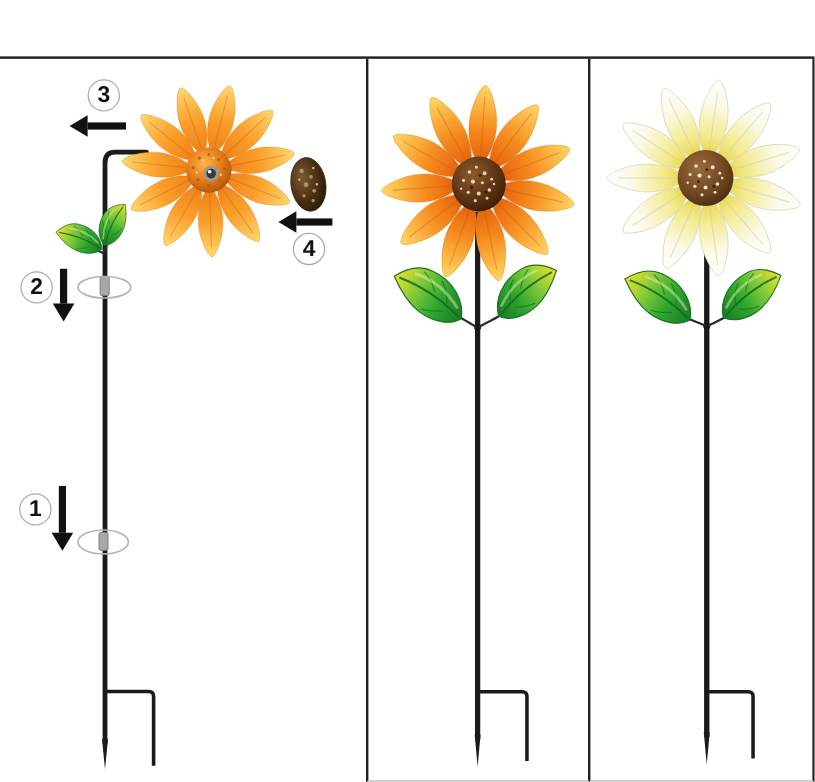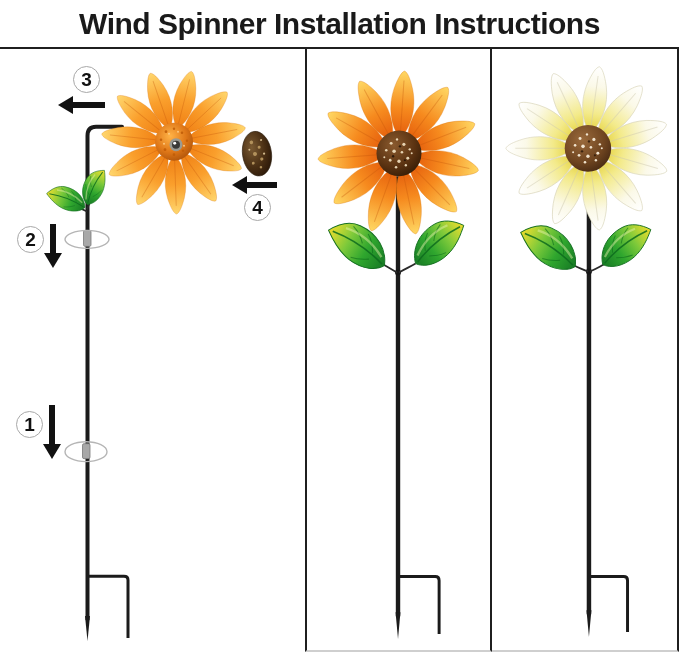--- a/index.html
+++ b/index.html
@@ -28,21 +28,20 @@
   .arrow-down{flex-direction:column;}
   .arrow-down .shaft{width:6.5px;flex:1;}
   .arrow-down .head{width:0;height:0;border-left:9px solid transparent;
                     border-right:9px solid transparent;border-top:15px solid #111;}
 </style>
 </head>
 <body>
 
 <div class="page">
 
-  <div class="title">Wind Spinner Installation Instructions</div>
 
   <div class="panels">
 
     <div class="panel panel-left">
       <svg viewBox="0 47 305 605" preserveAspectRatio="none">
         <defs>
           <linearGradient id="petGL" x1="0" y1="1" x2="0" y2="0">
             <stop offset="0" stop-color="#ef7d12"></stop>
               <stop offset="0.5" stop-color="#fa9f2c"></stop>
             <stop offset="1" stop-color="#ffd76e"></stop>

